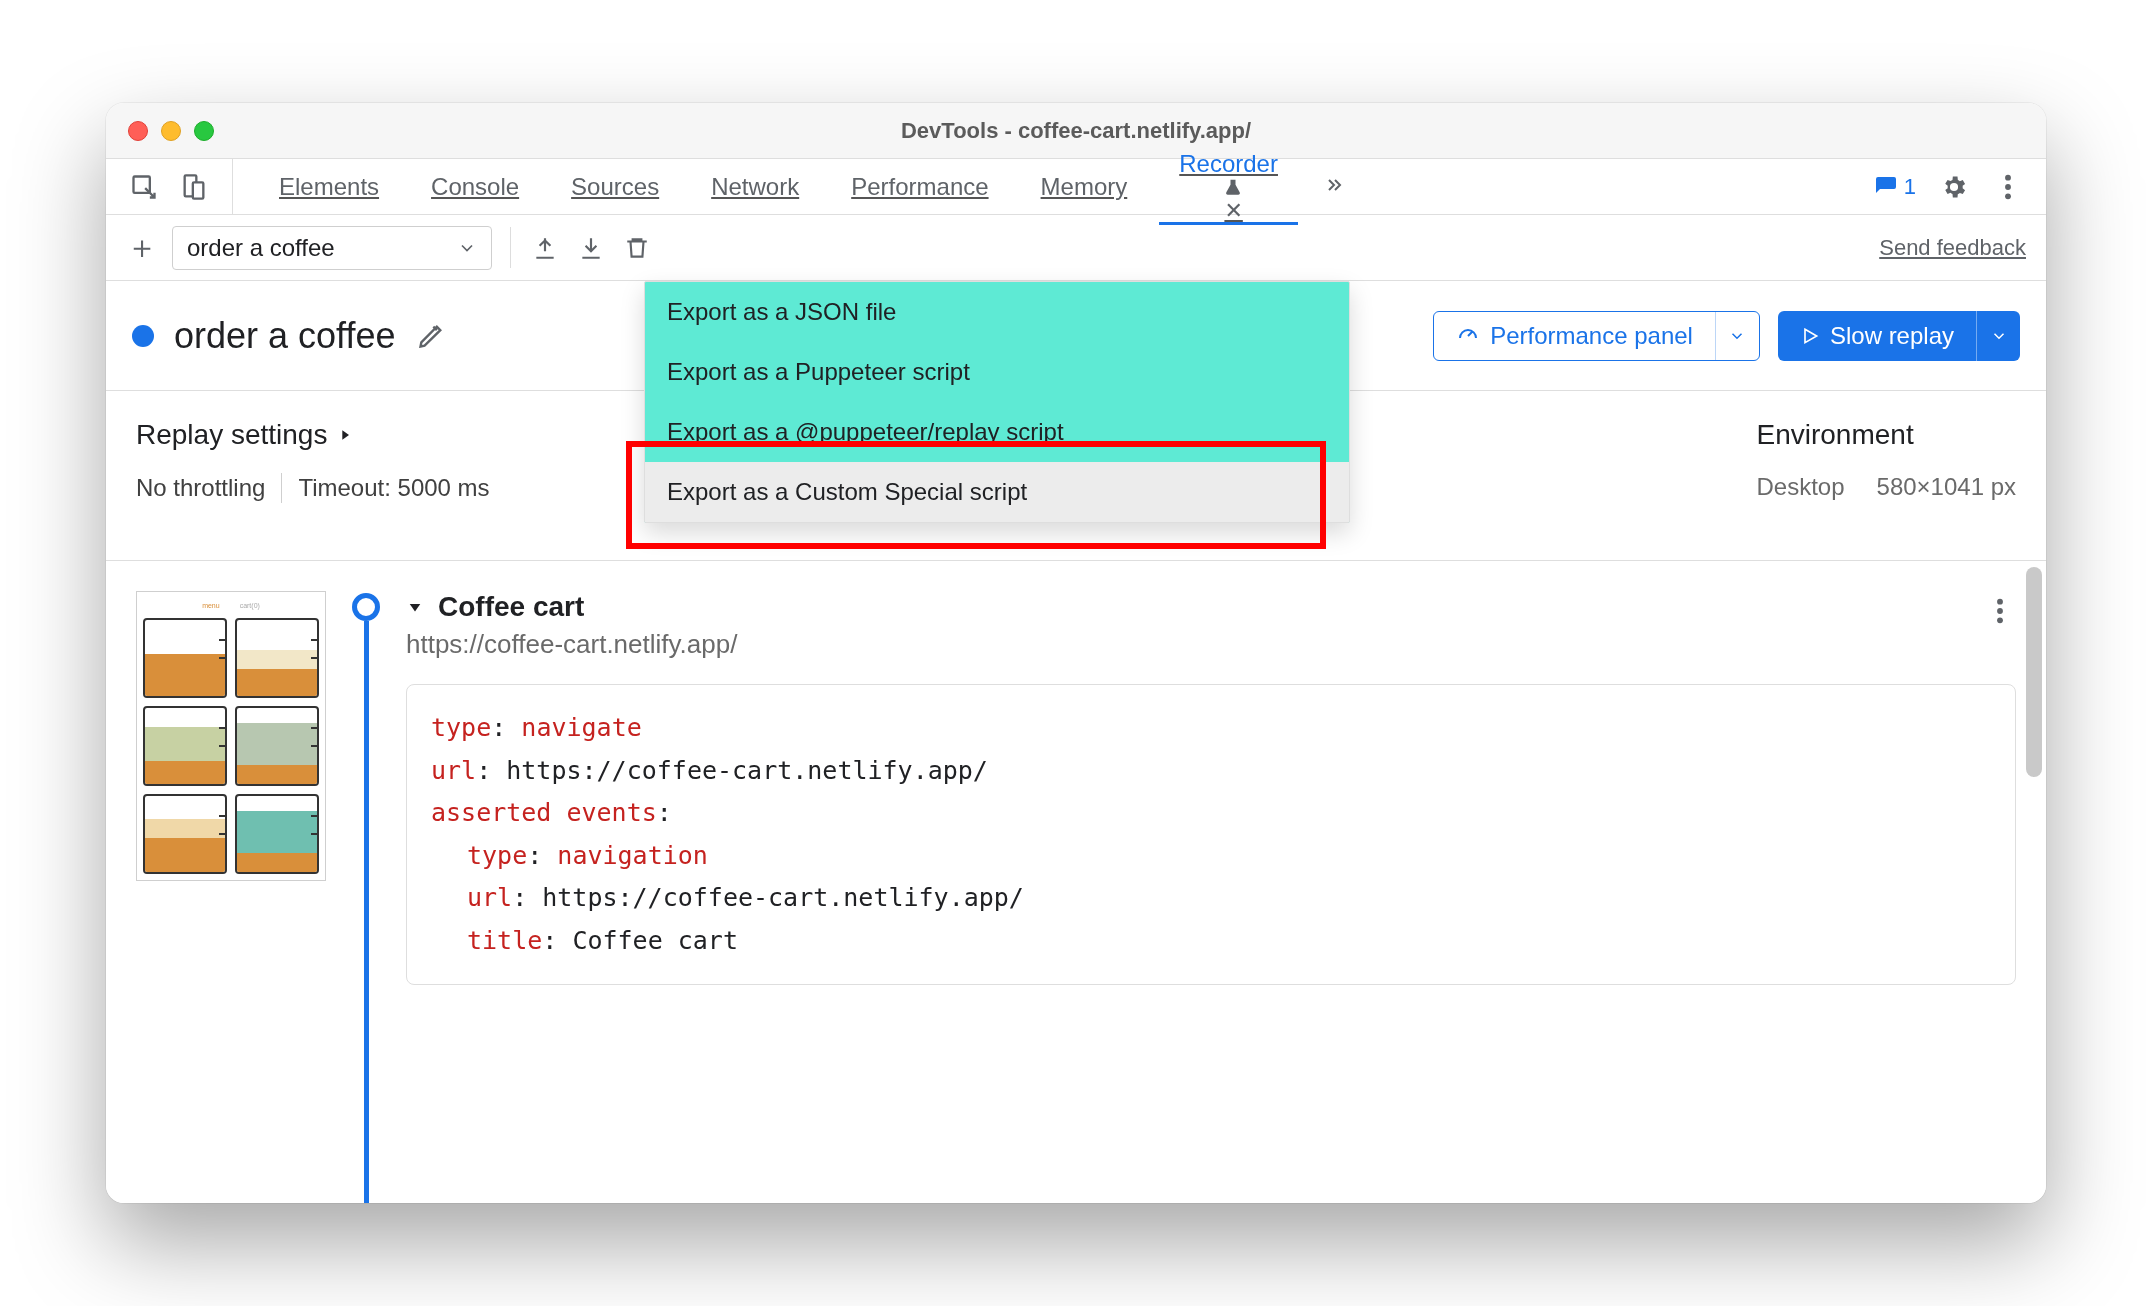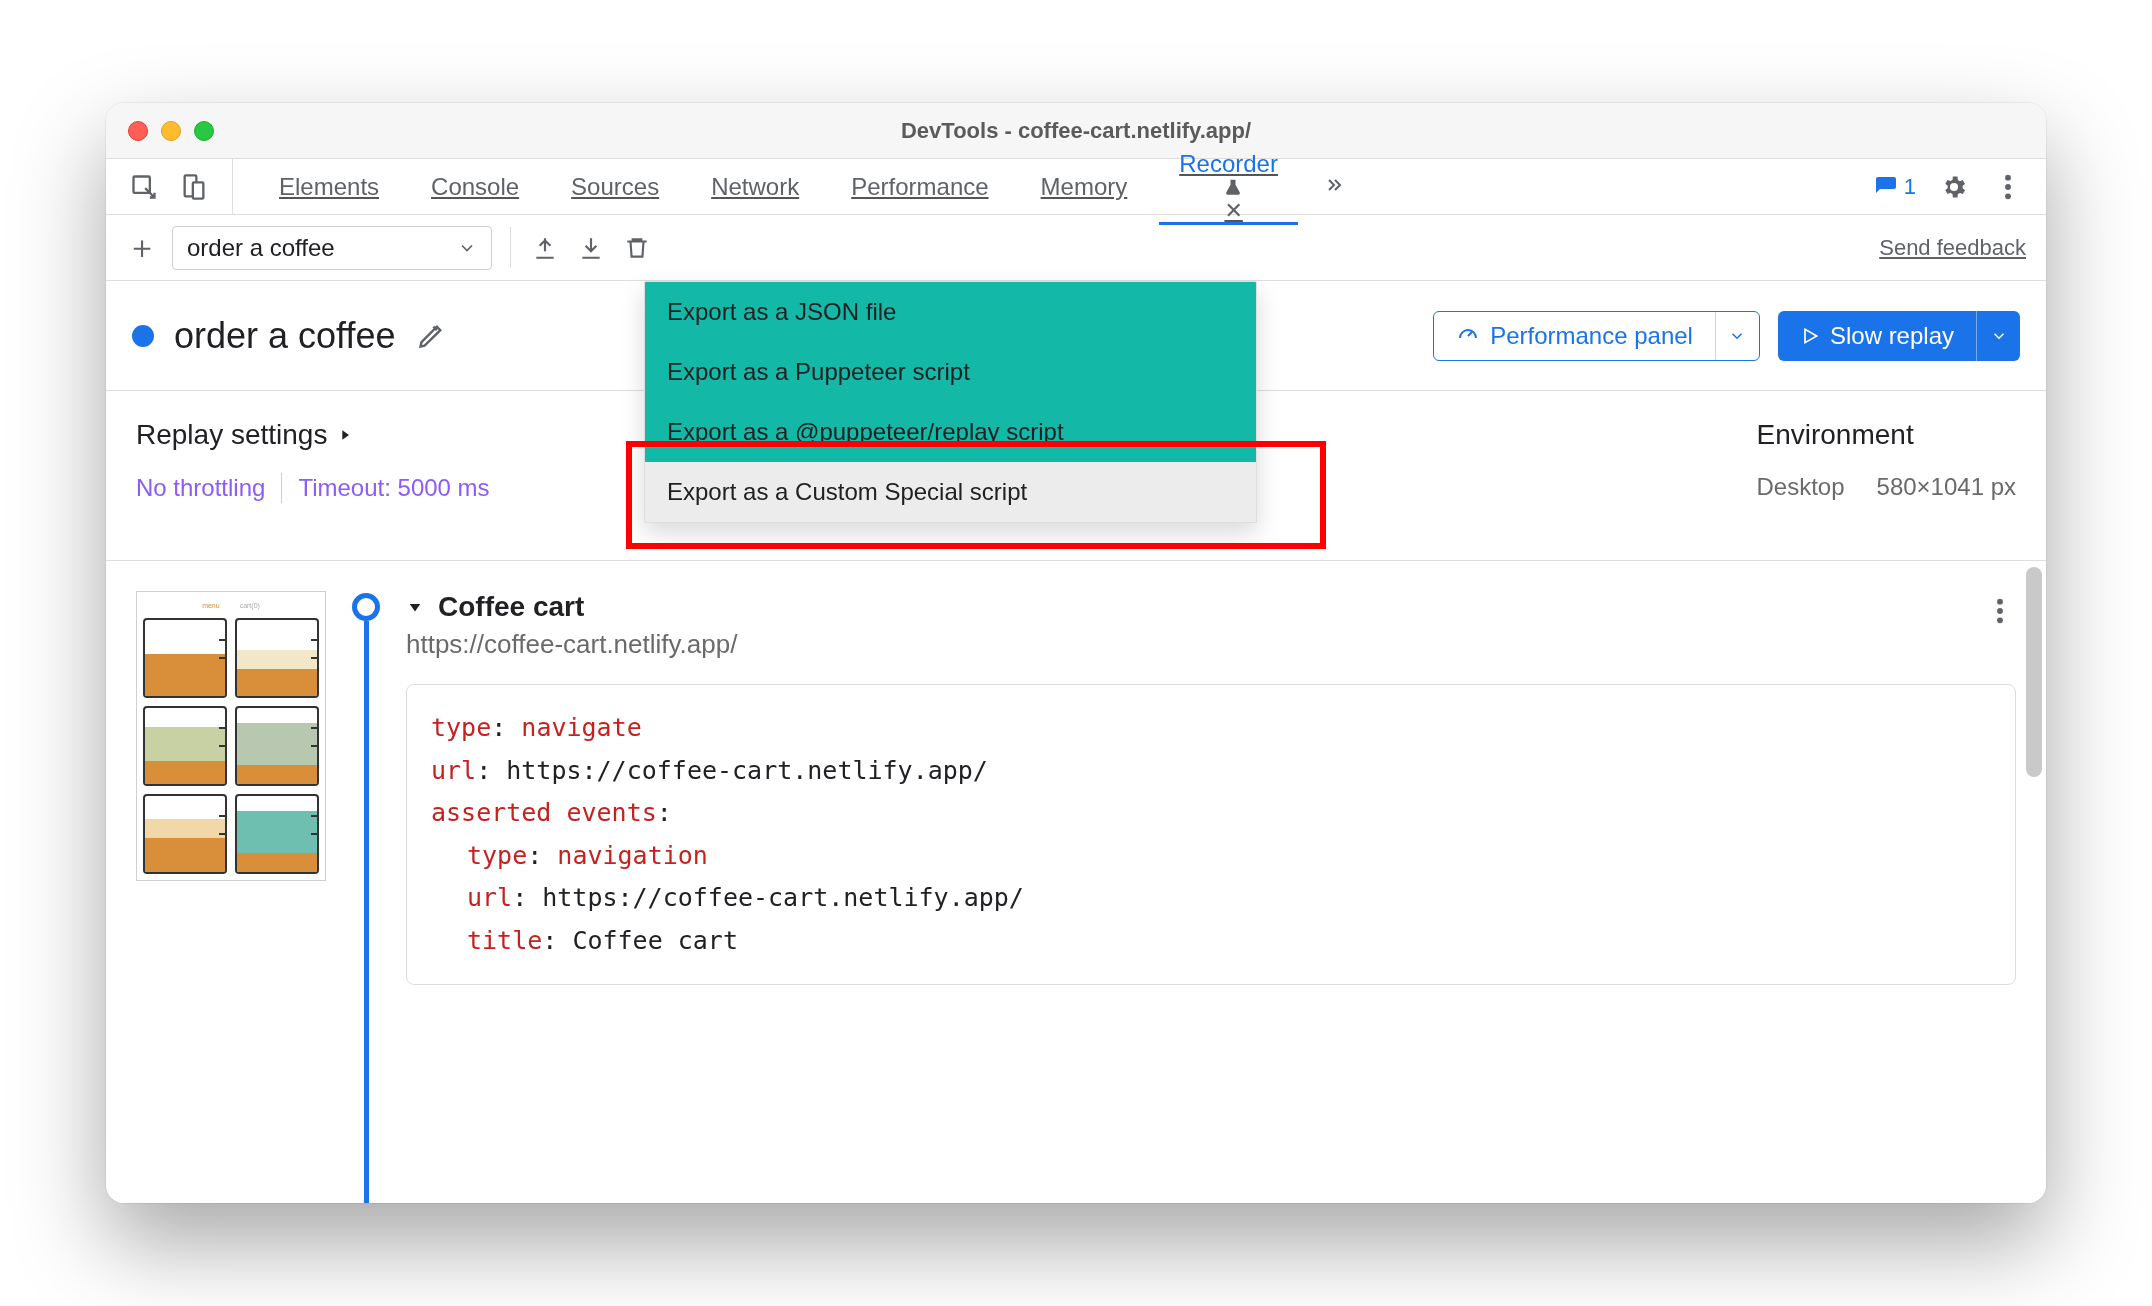--- a/index.html
+++ b/index.html
@@ -211,22 +211,22 @@
     border-left:1px solid rgba(255,255,255,0.4);
   }
   .split-btn.outline .split-caret {
     border-left:1px solid #bcd6f7;
   }
   
   .popup {
     position:absolute;
     top: 0px;
     left: 538px;
-    width: 613px;
-    background:#14b8a6;
+    width: 706px;
+    background:#5eead4;
     border:1px solid #dedede;
     border-radius: 2px;
     box-shadow: 0 10px 24px rgba(0,0,0,0.15);
     z-index: 40;
   }
   .popup-item {
     font-size: 24px;
     color:#202124;
     padding: 16px 22px;
   }
@@ -253,21 +253,21 @@
     flex:1;
   }
   .settings-title {
     font-size: 28px;
     color:#202124;
     display:flex; align-items:center; gap:10px;
   }
   .settings-sub {
     margin-top: 22px;
     font-size: 24px;
-    color:#8b5cf6;
+    color:#404040;
     display:flex; align-items:center; gap: 16px;
   }
   .settings-sub .vsep {
     width:1px; height:30px; background:#cfcfcf;
   }
   .settings-right {
     text-align:left;
   }
   .env-title {
     font-size: 28px;

